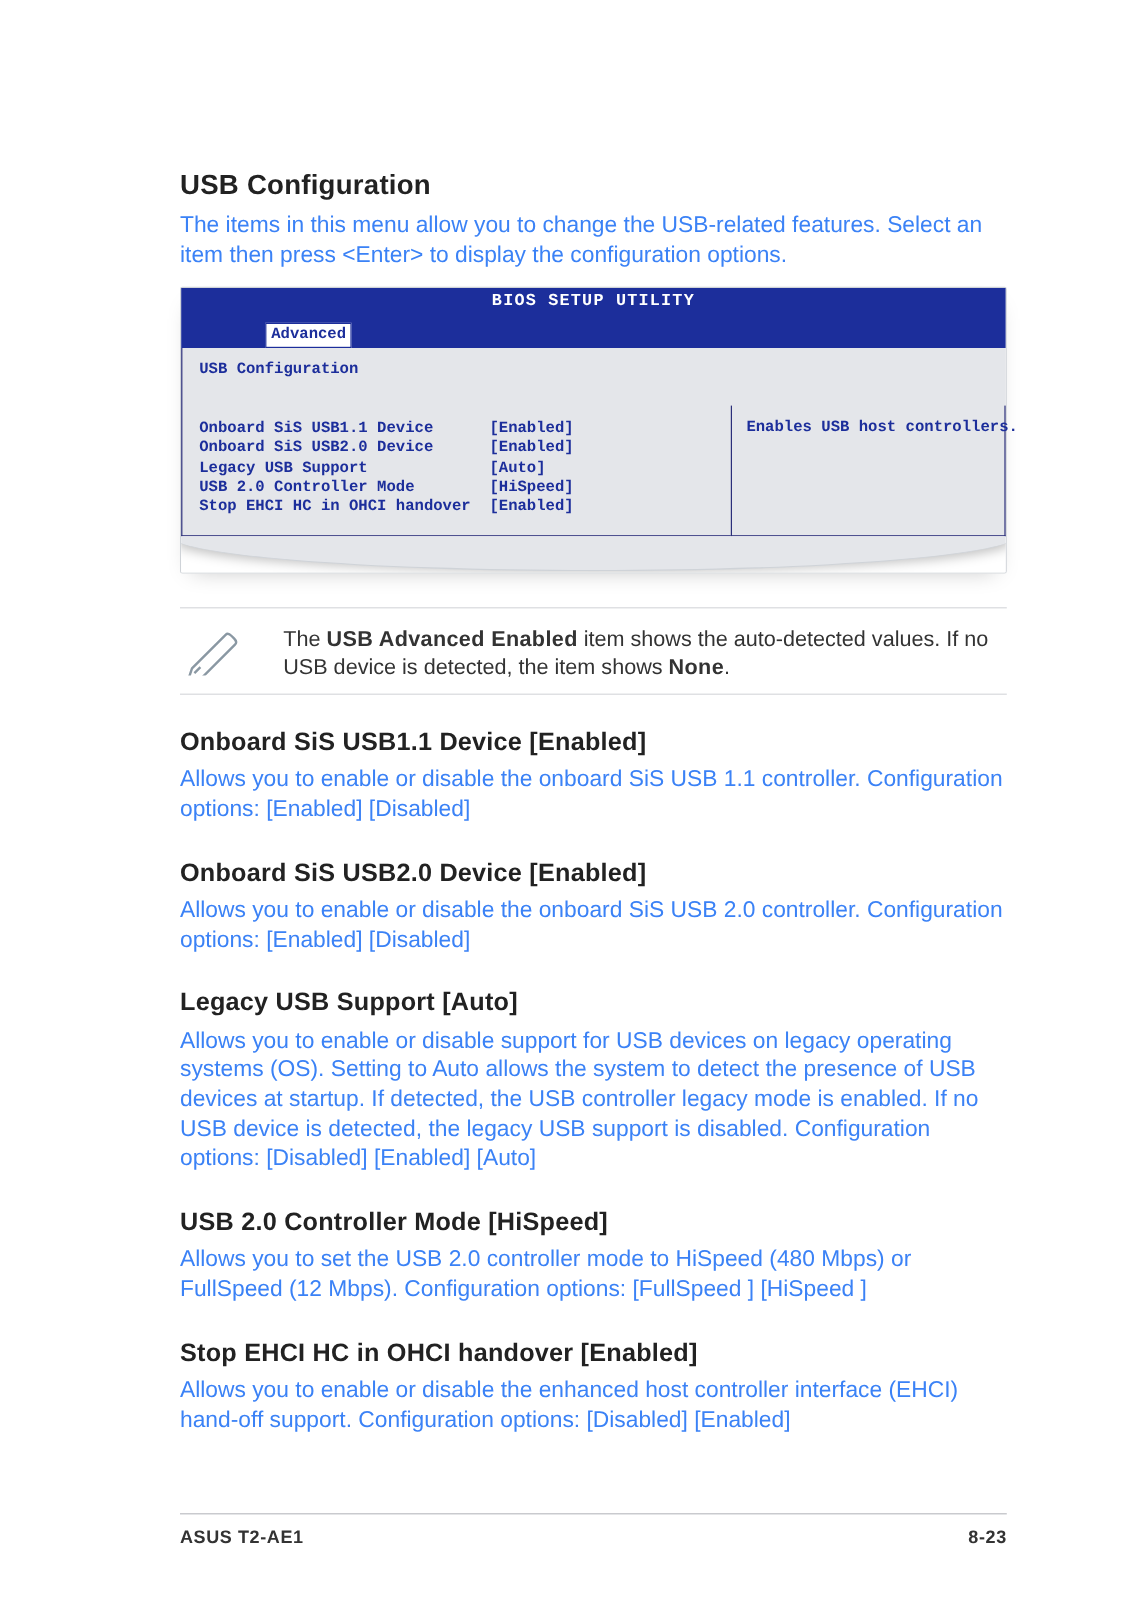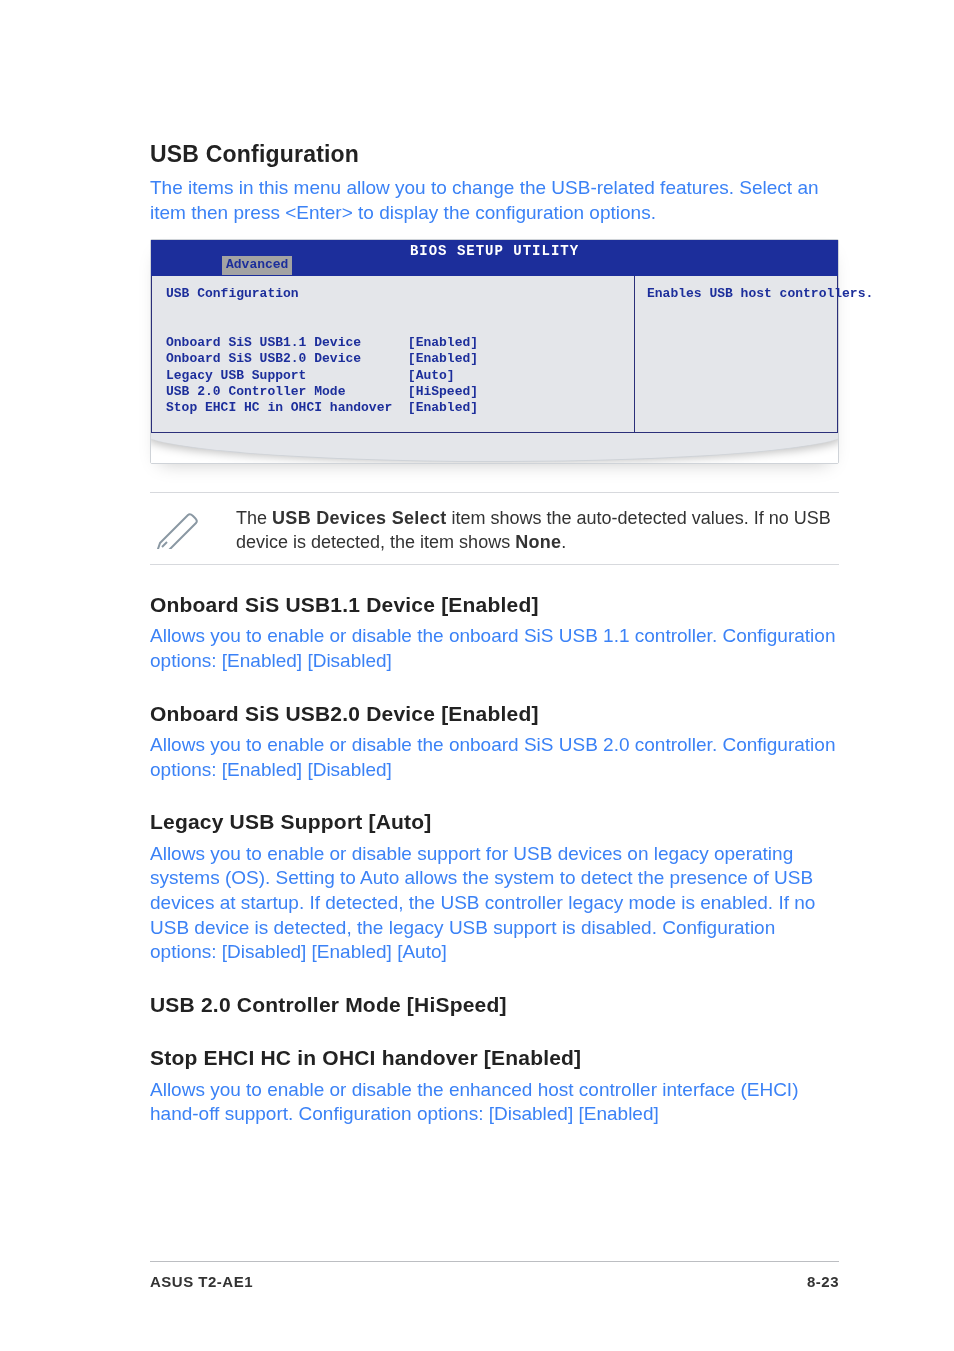--- a/index.html
+++ b/index.html
@@ -40,28 +40,28 @@
   }
   .bios-top {
     background: #1c2e9b;
     color: #fff;
     font-family: "Courier New", monospace;
     font-weight: bold;
     font-size: 14px;
     text-align: center;
     padding: 2px 0 0 0;
     position: relative;
-    height: 36px;
+    height: 50px;
   }
   .bios-top .title { display: block; letter-spacing: 1px; }
   .bios-tab {
     position: absolute;
     left: 70px;
     bottom: 0;
-    background: #a3a3a3;
+    background: #ffffff;
     color: #1c2e9b;
     padding: 1px 4px;
     font-size: 13px;
     border: 1px solid #1c2e9b;
   }
   .bios-body {
     display: flex;
     background: #e4e6ea;
     font-family: "Courier New", monospace;
     font-weight: bold;
@@ -70,24 +70,25 @@
   }
   .bios-left {
     flex: 1 1 auto;
     border: 1px solid #2b2f7a;
     border-top: none;
     border-right: none;
     padding: 10px 14px 16px 14px;
     position: relative;
   }
   .bios-right {
-    width: 204px;
+    width: 229px;
     border: 1px solid #2b2f7a;
     border-top: none;
     padding: 10px 12px 30px 12px;
+    margin-top: 48px;
   }
   .bios-row { white-space: pre; line-height: 1.25; }
   
   .bios-curve {
     height: 30px;
     background: #fff;
     position: relative;
     overflow: hidden;
   }
   .bios-curve::before {
@@ -162,32 +163,33 @@
 
 <div class="note-row">
   <span class="icon">
     <svg viewBox="0 0 48 42">
       <path d="M6 36 L34 8 q2 -2 5 1 l2 2 q3 3 1 5 L14 44 L3 45 Z" fill="none" stroke="#8a98a3" stroke-width="2" stroke-linejoin="round"></path>
       <path d="M8 40 L13 35" stroke="#8a98a3" stroke-width="2"></path>
       <path d="M2 45 L46 45" stroke="#c9ced3" stroke-width="1"></path>
     </svg>
   </span>
   <div class="note-text">
-    <span>The </span><b>USB Devices Select</b><span> item shows the auto-detected values. If no USB device is detected, the item shows </span><b>None</b><span>.</span>
+    <span>The </span><b>USB Advanced Enabled</b><span> item shows the auto-detected values. If no USB device is detected, the item shows </span><b>None</b><span>.</span>
   </div>
 </div>
 
 <div id="sections">
     <h3 class="sub-title">Onboard SiS USB1.1 Device [Enabled]</h3>
     <p class="body-text">Allows you to enable or disable the onboard SiS USB 1.1 controller. Configuration options: [Enabled] [Disabled]</p>
     <h3 class="sub-title">Onboard SiS USB2.0 Device [Enabled]</h3>
     <p class="body-text">Allows you to enable or disable the onboard SiS USB 2.0 controller. Configuration options: [Enabled] [Disabled]</p>
     <h3 class="sub-title">Legacy USB Support [Auto]</h3>
     <p class="body-text">Allows you to enable or disable support for USB devices on legacy operating systems (OS). Setting to Auto allows the system to detect the presence of USB devices at startup. If detected, the USB controller legacy mode is enabled. If no USB device is detected, the legacy USB support is disabled. Configuration options: [Disabled] [Enabled] [Auto]</p>
     <h3 class="sub-title">USB 2.0 Controller Mode [HiSpeed]</h3>
+    <p class="body-text">Allows you to set the USB 2.0 controller mode to HiSpeed (480 Mbps) or FullSpeed (12 Mbps). Configuration options: [FullSpeed ] [HiSpeed ]</p>
     <h3 class="sub-title">Stop EHCI HC in OHCI handover [Enabled]</h3>
     <p class="body-text">Allows you to enable or disable the enhanced host controller interface (EHCI) hand-off support. Configuration options: [Disabled] [Enabled]</p>
   </div>
 
 <div class="footer">
   <span>ASUS T2-AE1</span>
   <span>8-23</span>
 </div>
 
 </body></html>

